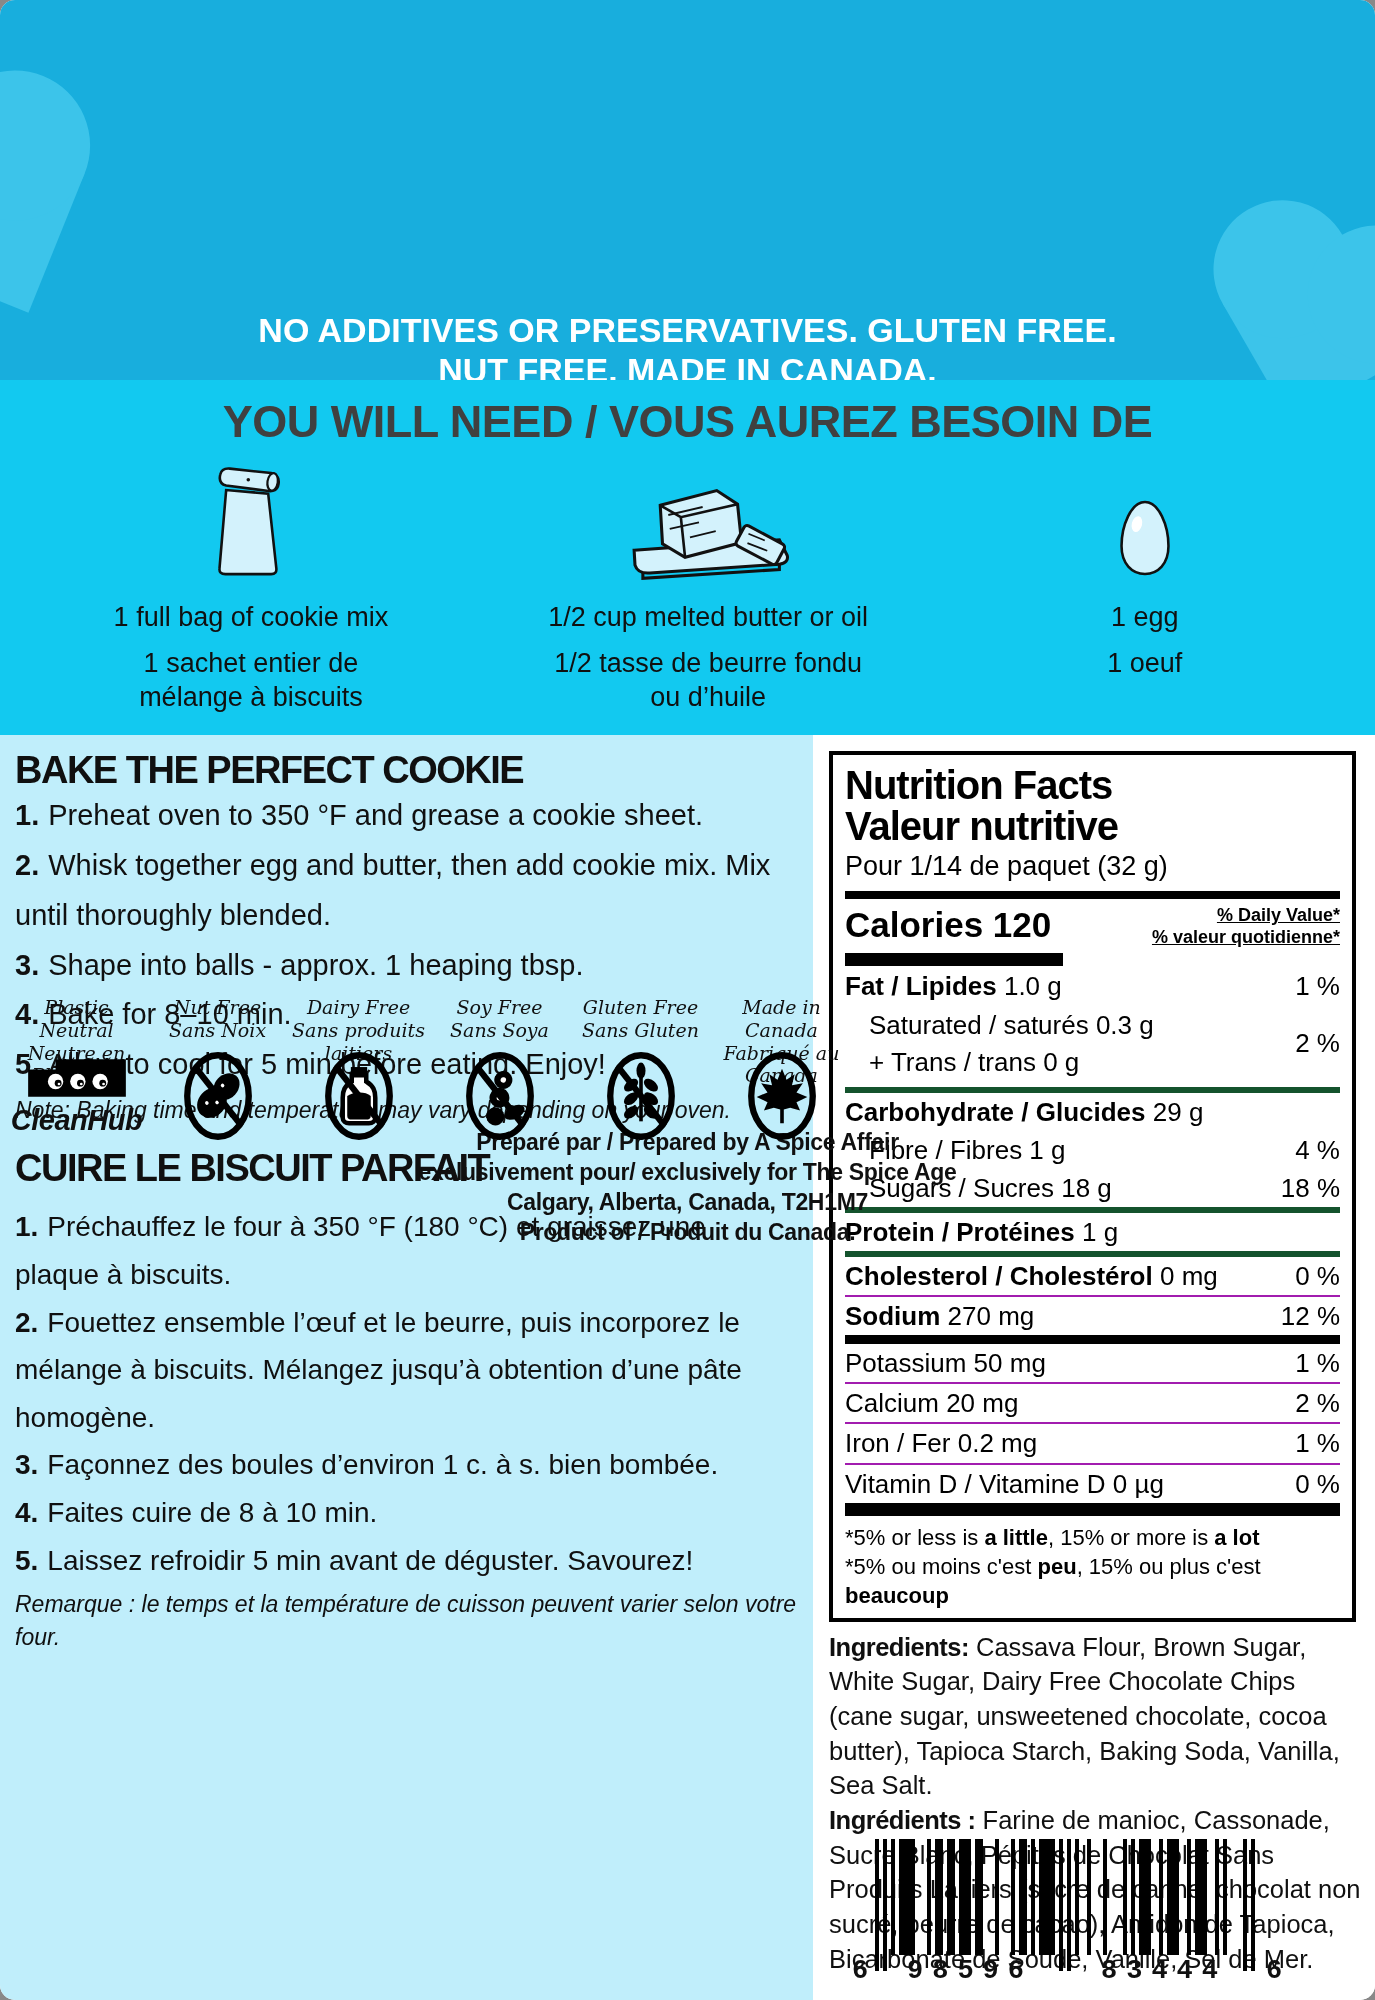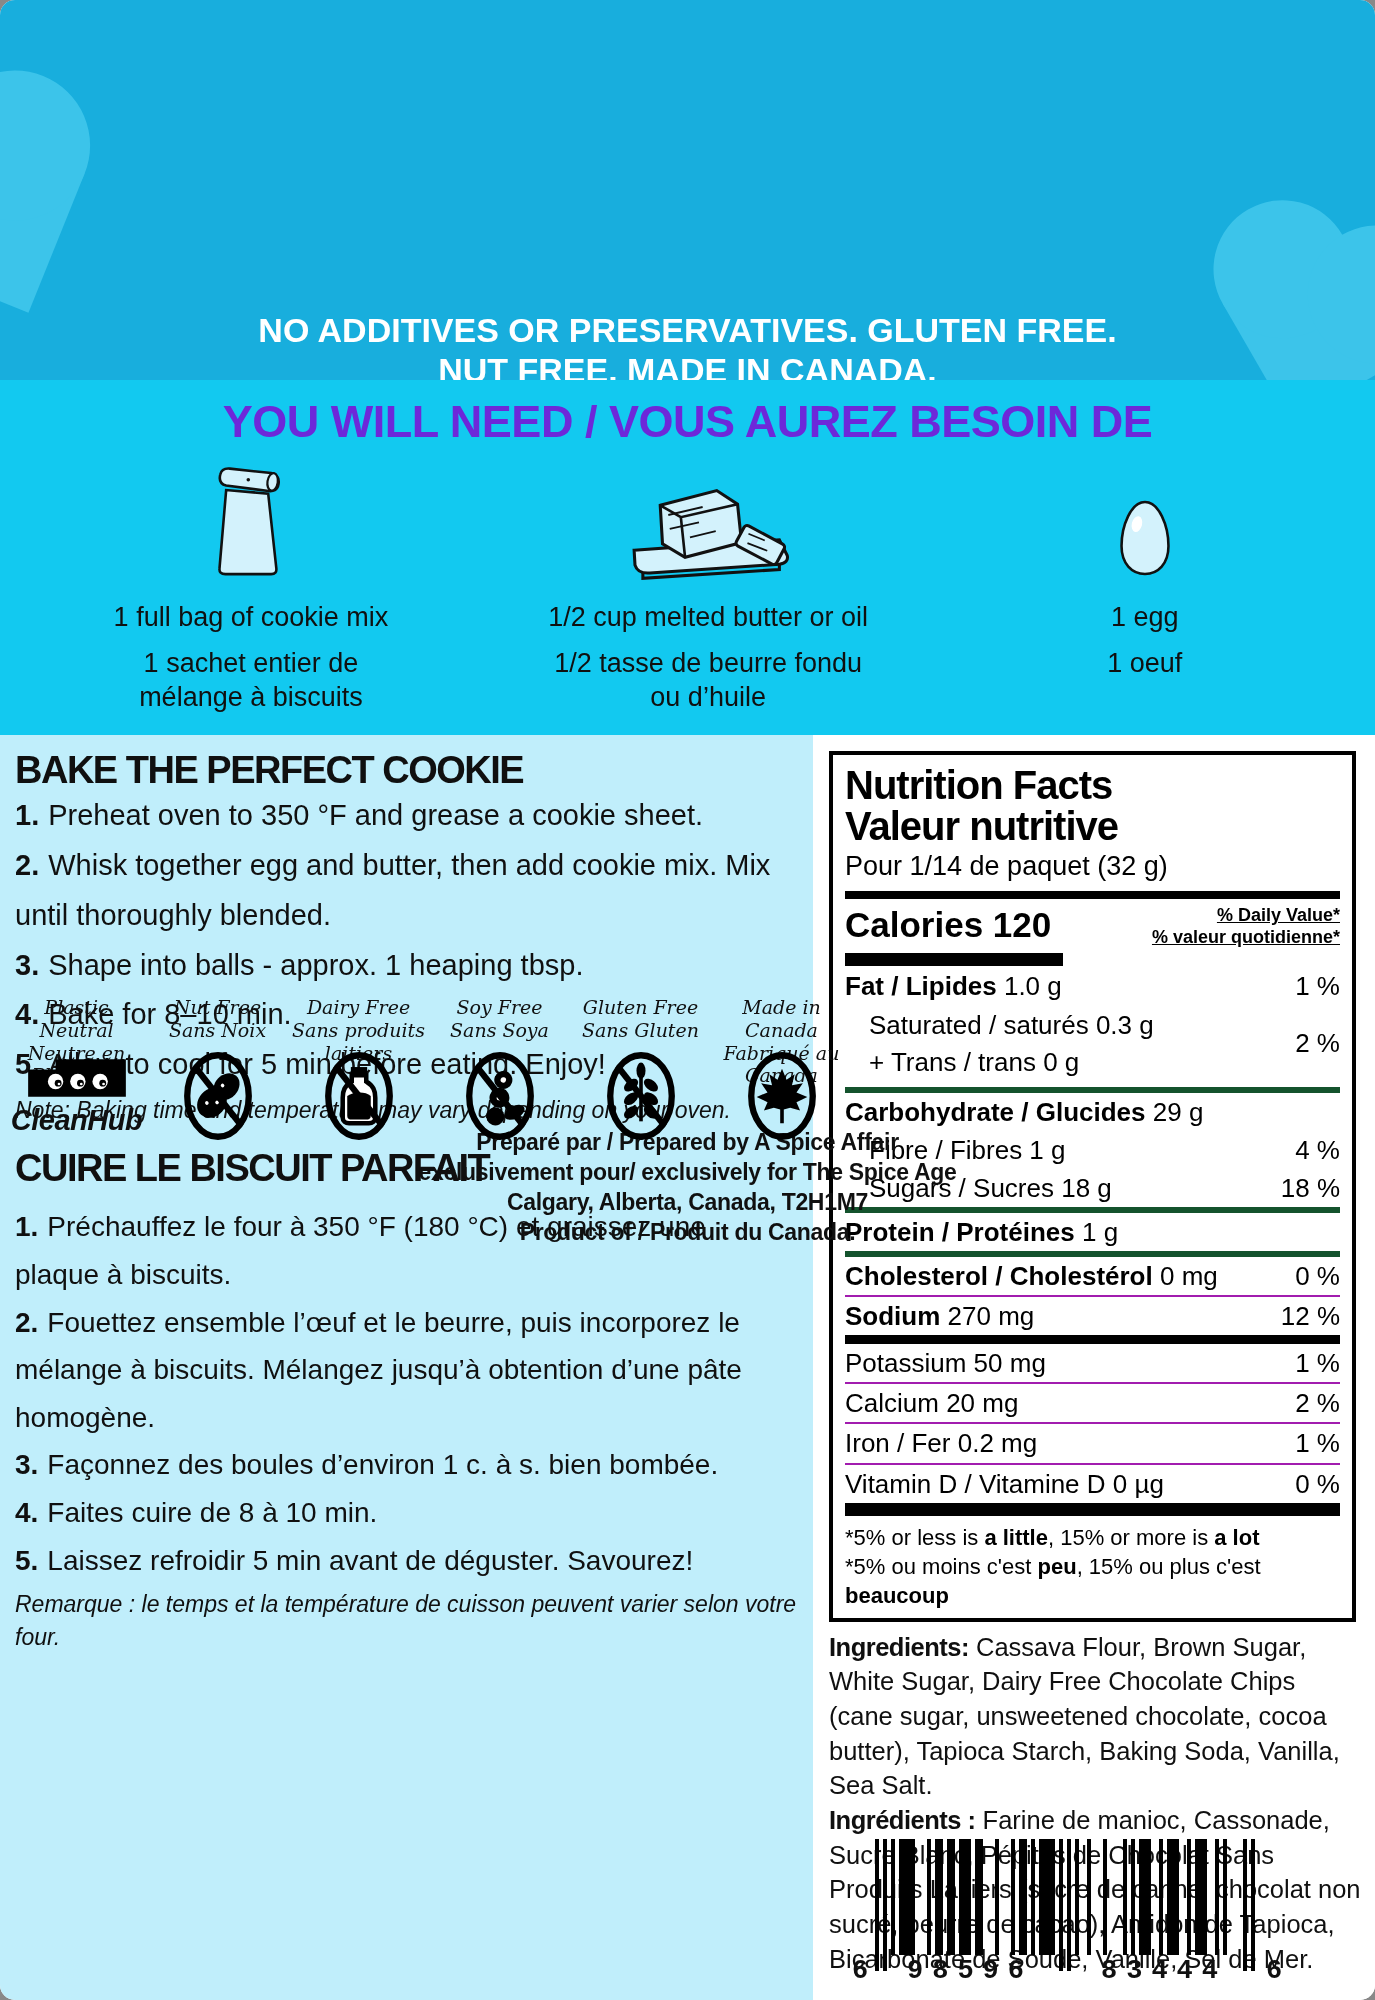--- a/index.html
+++ b/index.html
@@ -22,21 +22,21 @@
   .heart{position:absolute;background:var(--heart-blue);}
   .heart::before,.heart::after{content:"";position:absolute;width:100%;height:100%;border-radius:50%;background:var(--heart-blue);}
   .heart::before{top:-50%;left:0;}
   .heart::after{left:50%;top:0;}
   .heart-left{width:150px;height:150px;left:-88px;top:118px;transform:rotate(-68deg);}
   .heart-right{width:138px;height:138px;left:1248px;top:88px;transform:rotate(-30deg);}
   .tb-h{font-weight:bold;font-size:34px;line-height:1.18;letter-spacing:0;}
   .top-band>div{position:relative;z-index:2;}
   
   .need-band{height:355px;background:var(--cyan-band);text-align:center;padding-top:16px;}
-  .need-band h2{color:#6d28d9;font-size:45px;font-weight:bold;letter-spacing:-0.5px;}
+  .need-band h2{color:#404040;font-size:45px;font-weight:bold;letter-spacing:-0.5px;}
   .need-row{display:flex;margin-top:10px;}
   .need-col{display:flex;flex-direction:column;align-items:center;}
   .need-col.c1{flex-basis:36.5%;}
   .need-col.c2{flex-basis:30%;}
   .need-col.c3{flex-basis:33.5%;}
   .need-icon{height:122px;display:flex;align-items:flex-end;justify-content:center;}
   .need-en{font-size:27px;margin-top:22px;}
   .need-fr{font-size:27px;line-height:1.25;margin-top:14px;}
   
   .lower{display:flex;height:1265px;}

